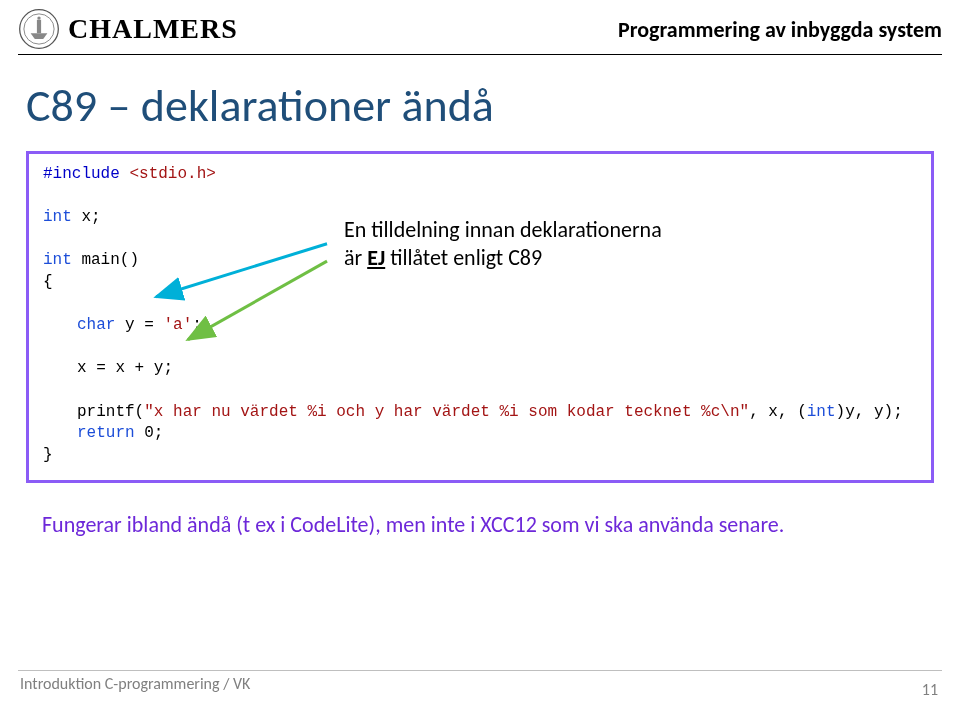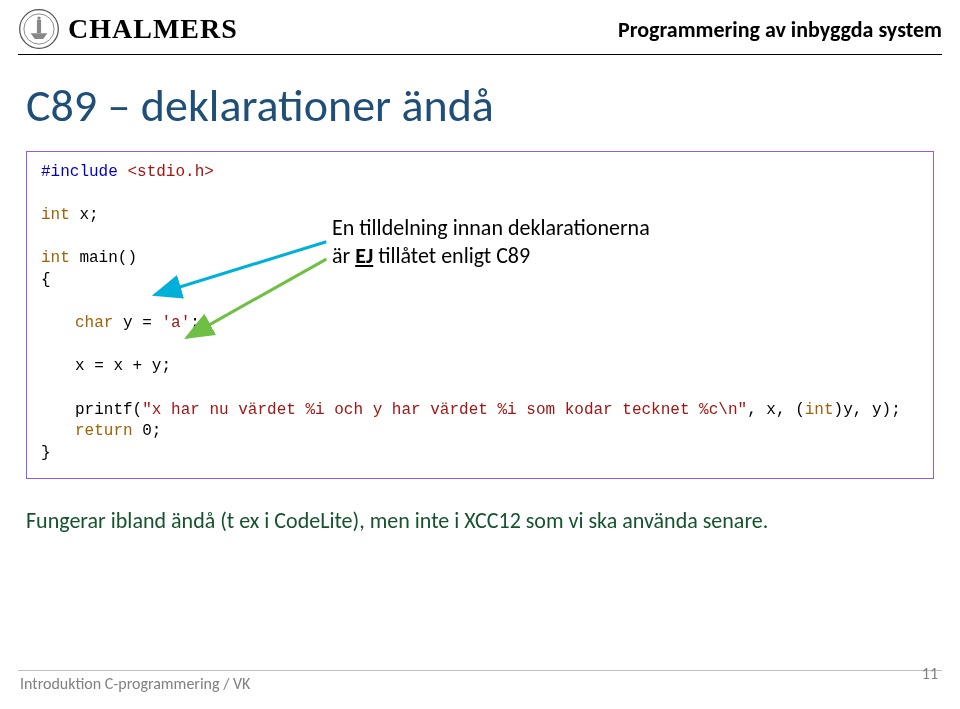--- a/index.html
+++ b/index.html
@@ -43,48 +43,48 @@
   }
   .slide-title {
     font-size: 46px;
     color: #1f4e79;
     font-weight: 400;
     margin: 22px 26px 18px 26px;
     font-family: Calibri, Arial, sans-serif;
   }
   .code-box {
     margin: 0 26px;
-    border: 1px solid #8b5cf6;
+    border: 3px solid #8b5cf6;
     padding: 10px 14px 14px 14px;
     font-family: Consolas, 'Courier New', monospace;
     font-size: 16px;
     line-height: 1.35;
     position: relative;
     color: #000;
   }
-  .kw  { color: #a16207; }
+  .kw  { color: #1d4ed8; }
   .inc { color: #0000c8; }
   .inc-path { color: #a31515; }
   .chr { color: #a31515; }
   .str { color: #a31515; }
   .indent1 { padding-left: 34px; display: inline-block; }
   .callout {
     position: absolute;
     top: 62px;
-    left: 305px;
+    left: 315px;
     font-family: Calibri, Arial, sans-serif;
     font-size: 22px;
     color: #000;
     line-height: 1.25;
   }
   .callout .ul { text-decoration: underline; font-weight: bold; }
   .body-text {
-    margin: 28px 26px 0 26px;
+    margin: 28px 26px 0 42px;
     font-size: 22px;
-    color: #14532d;
+    color: #6d28d9;
   }
   .arrows {
     position: absolute;
     pointer-events: none;
   }
   .footer-hr {
     position: absolute;
     bottom: 38px;
     left: 18px;
     right: 18px;
@@ -93,21 +93,21 @@
   }
   .footer-left {
     position: absolute;
     bottom: 16px;
     left: 20px;
     font-size: 16px;
     color: #808080;
   }
   .footer-right {
     position: absolute;
-    bottom: 26px;
+    bottom: 10px;
     right: 22px;
     font-size: 16px;
     color: #808080;
   }
 </style>
 </head>
 <body>
 
 <div class="header">
   <svg class="logo-seal" viewBox="0 0 100 100">

